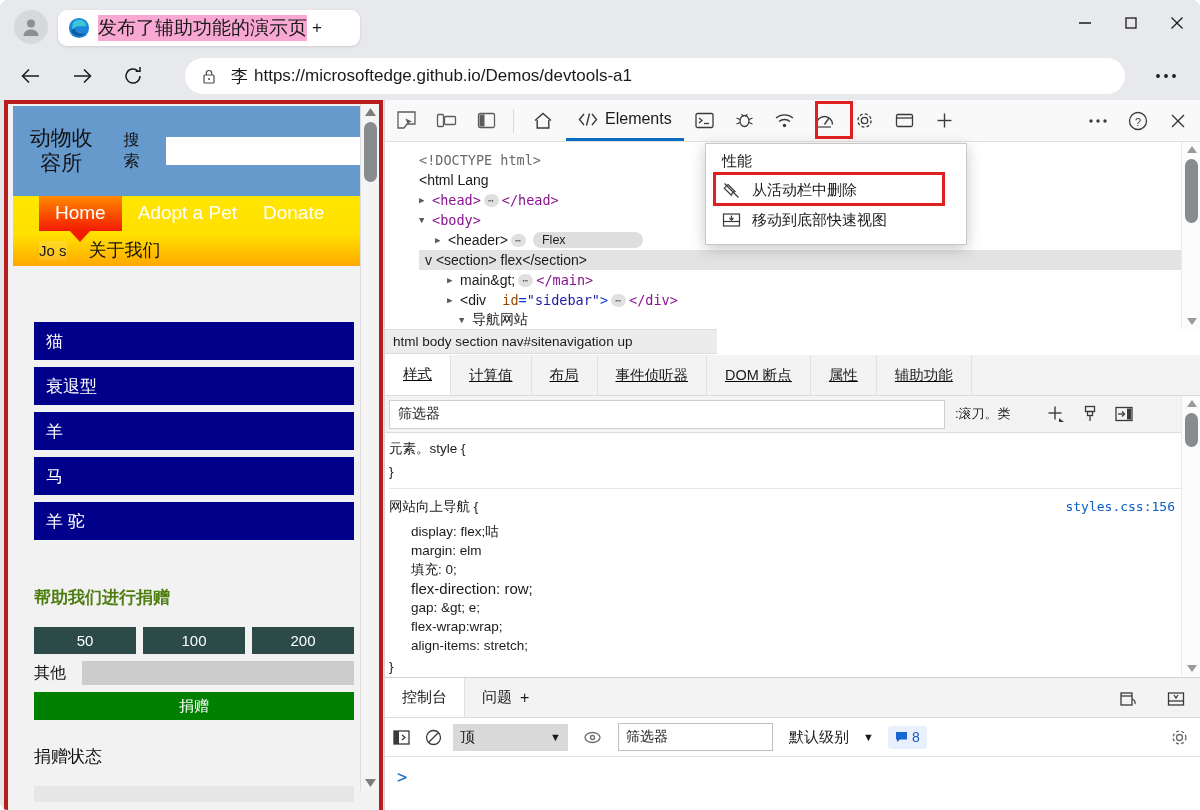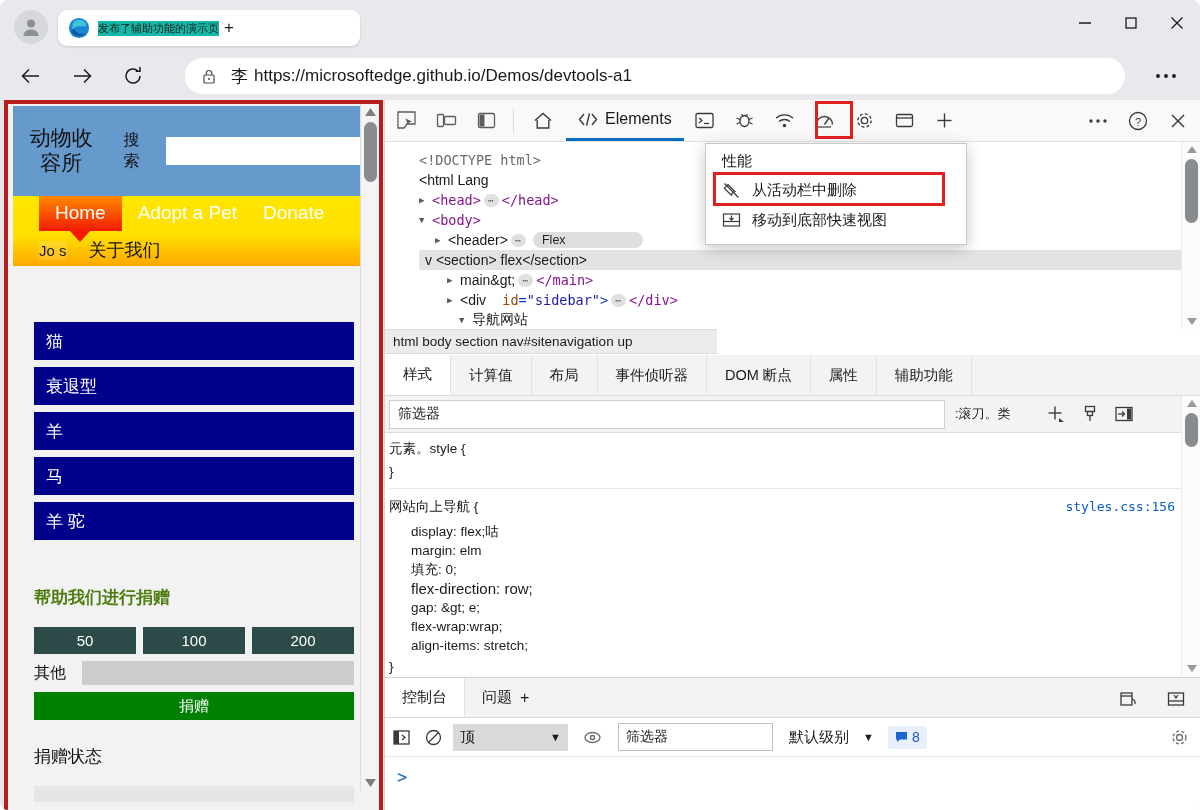--- a/index.html
+++ b/index.html
@@ -41,23 +41,23 @@
     position: absolute; left: 58px; top: 10px;
     width: 302px; height: 36px;
     background: #ffffff;
     border-radius: 9px;
     box-shadow: 0 1px 3px rgba(0,0,0,0.12);
     display: flex; align-items: center;
     padding: 0 10px;
   }
   .edge-logo { width: 22px; height: 22px; flex: 0 0 22px; margin-right: 8px; }
   .tab-title {
-    font-size: 11px; color: #1a1a1a;
+    font-size: 19px; color: #1a1a1a;
     white-space: nowrap; overflow: hidden;
-    background: #14b8a6;
+    background: #f9a8d4;
   }
   .tab-plus { font-size: 17px; color: #1a1a1a; margin-left: 5px; }
 
   .winbtns {
     position: absolute; right: 0; top: 0;
     height: 46px; display: flex; align-items: center;
   }
   .winbtn {
     width: 46px; height: 46px;
     display: flex; align-items: center; justify-content: center;
@@ -273,21 +273,21 @@
     padding-left: 8px;
     font-size: 13.5px; color: #1a1a1a;
   }
   .breadcrumb-rest { position:absolute; left: 332px; top: 229px; width: 484px; height: 25px; background:#ffffff; }
 
   .styles-tabs {
     position: absolute; left: 0; top: 255px;
     width: 816px; height: 41px;
     background: #f3f3f3;
     border-bottom: 1px solid #dcdcdc;
-    display: flex; align-items: stretch;
+    display: flex; align-items: stretch; text-decoration: underline;
   }
   .st-tab {
     display: flex; align-items: center; justify-content: center;
     padding: 0 18px; font-size: 14.5px; color: #1a1a1a;
     border-right: 1px solid #e2e2e2;
   }
   .st-tab.active { background: #ffffff; border-bottom: 2px solid #ffffff; }
 
   .filter-row {
     position: absolute; left: 0; top: 296px;

